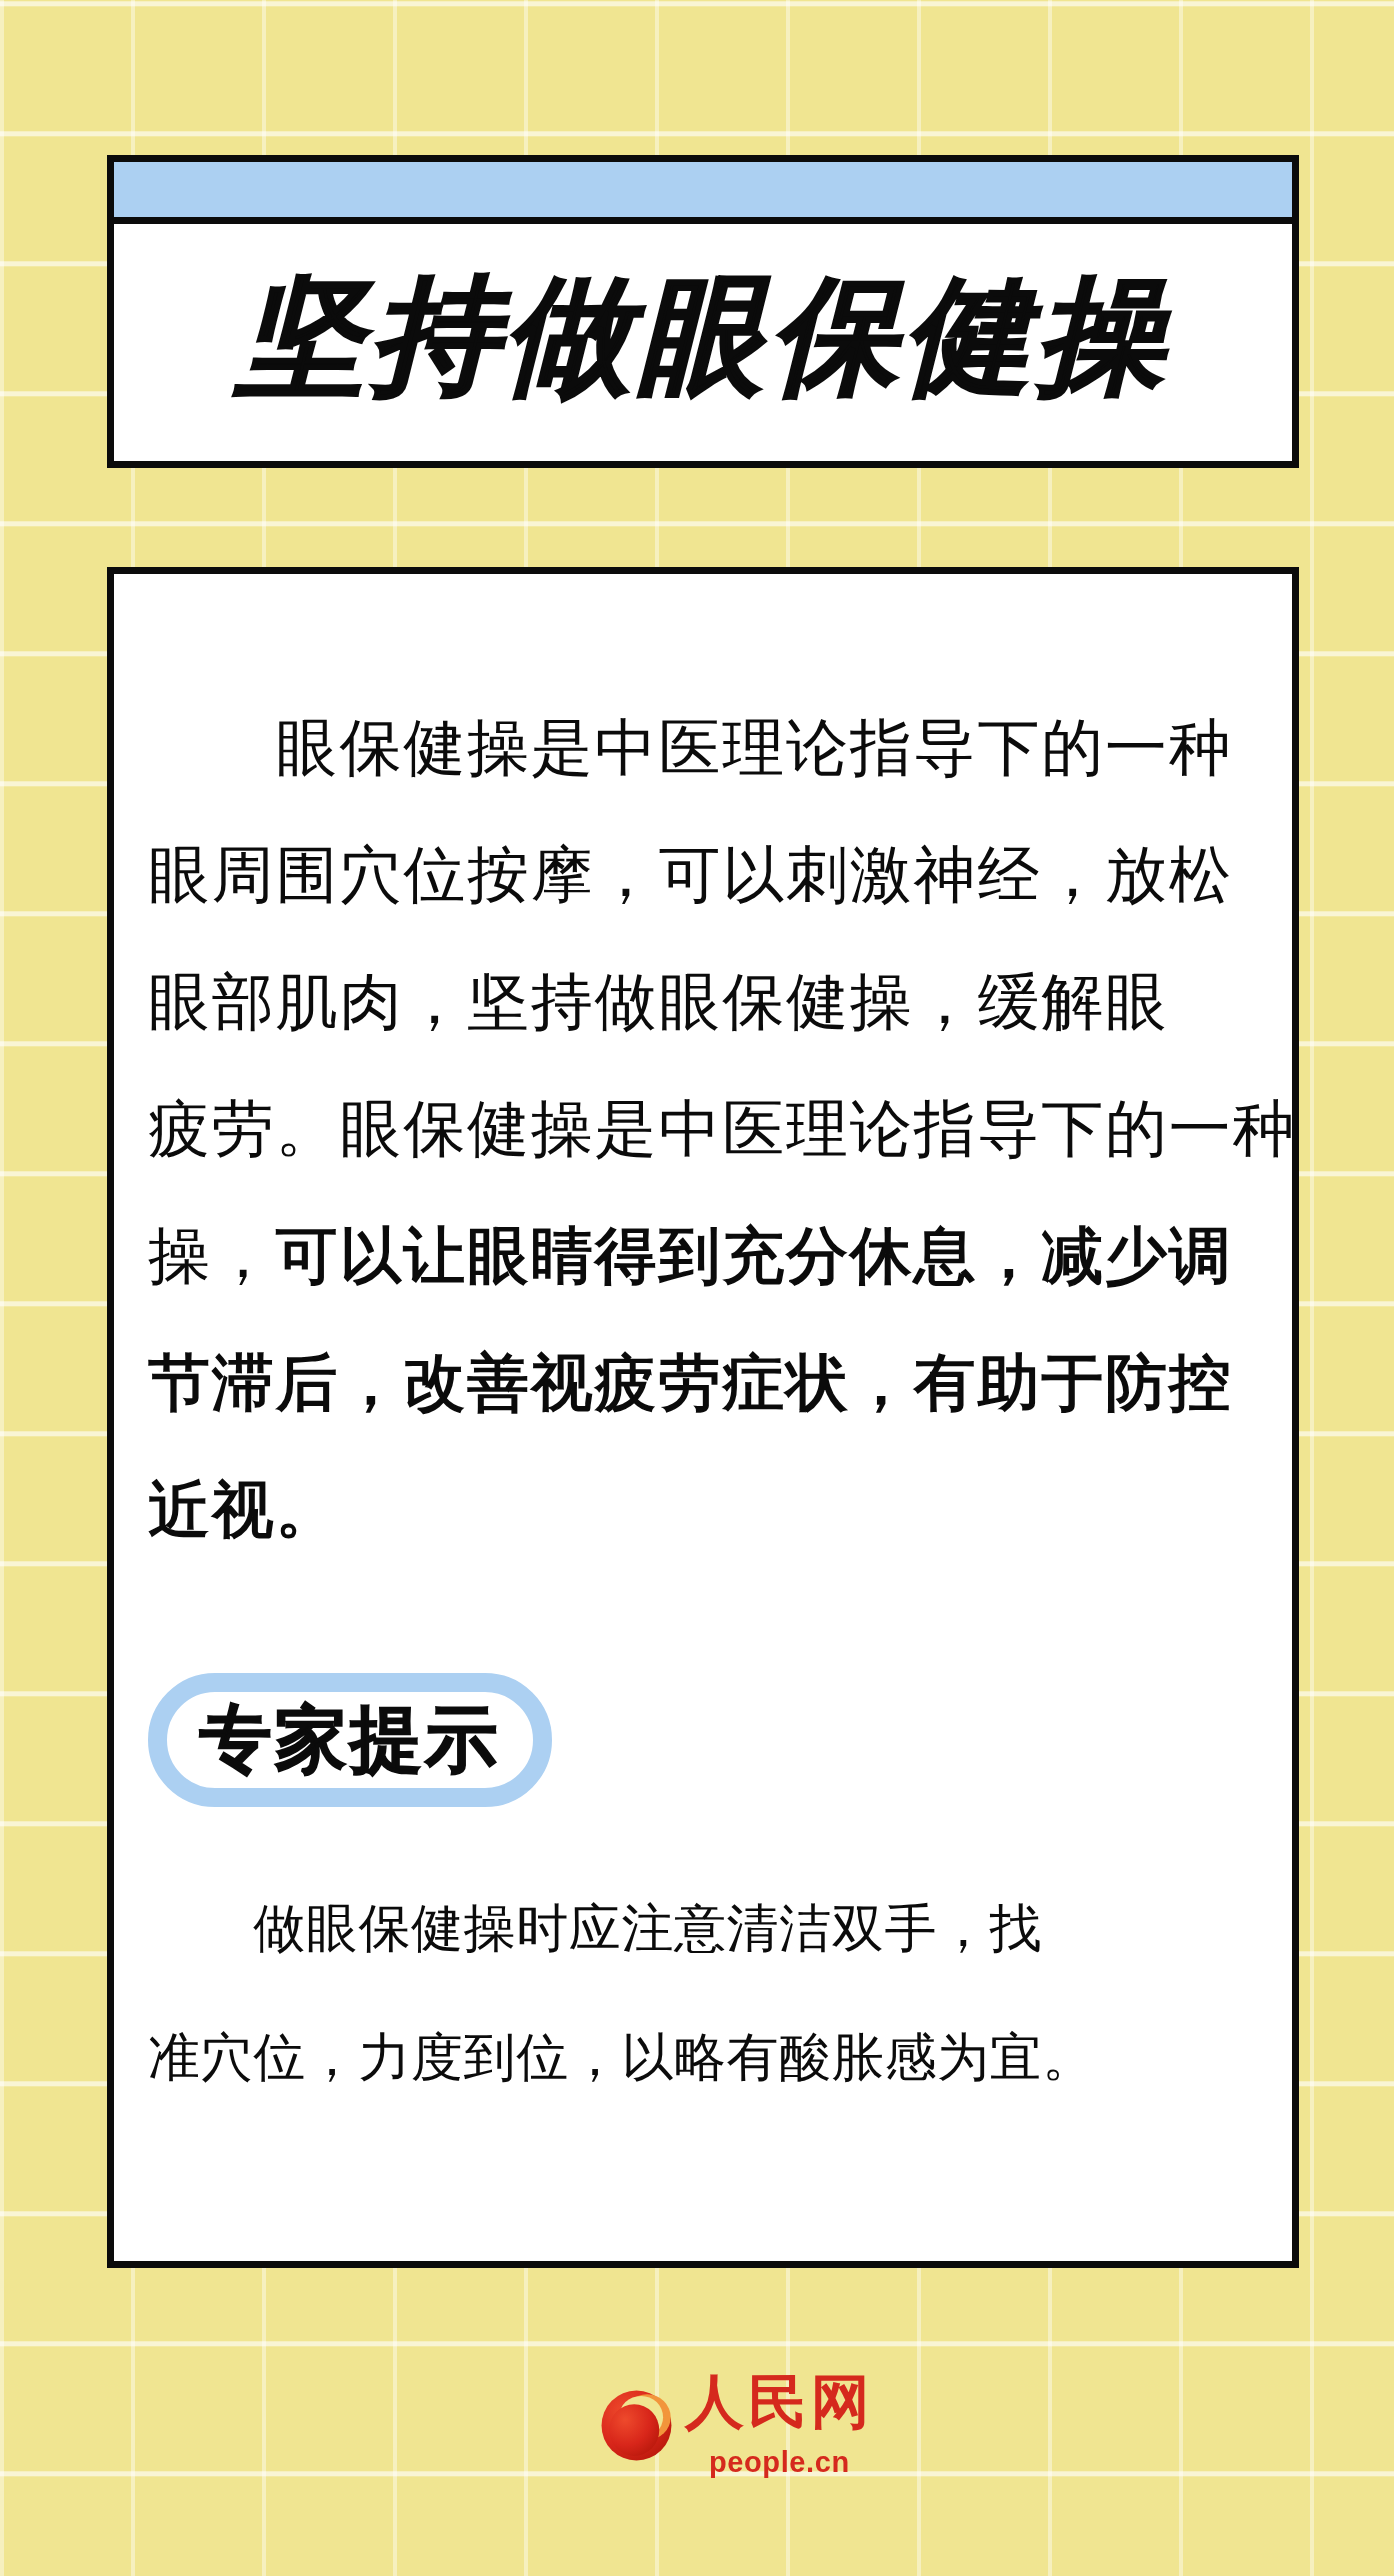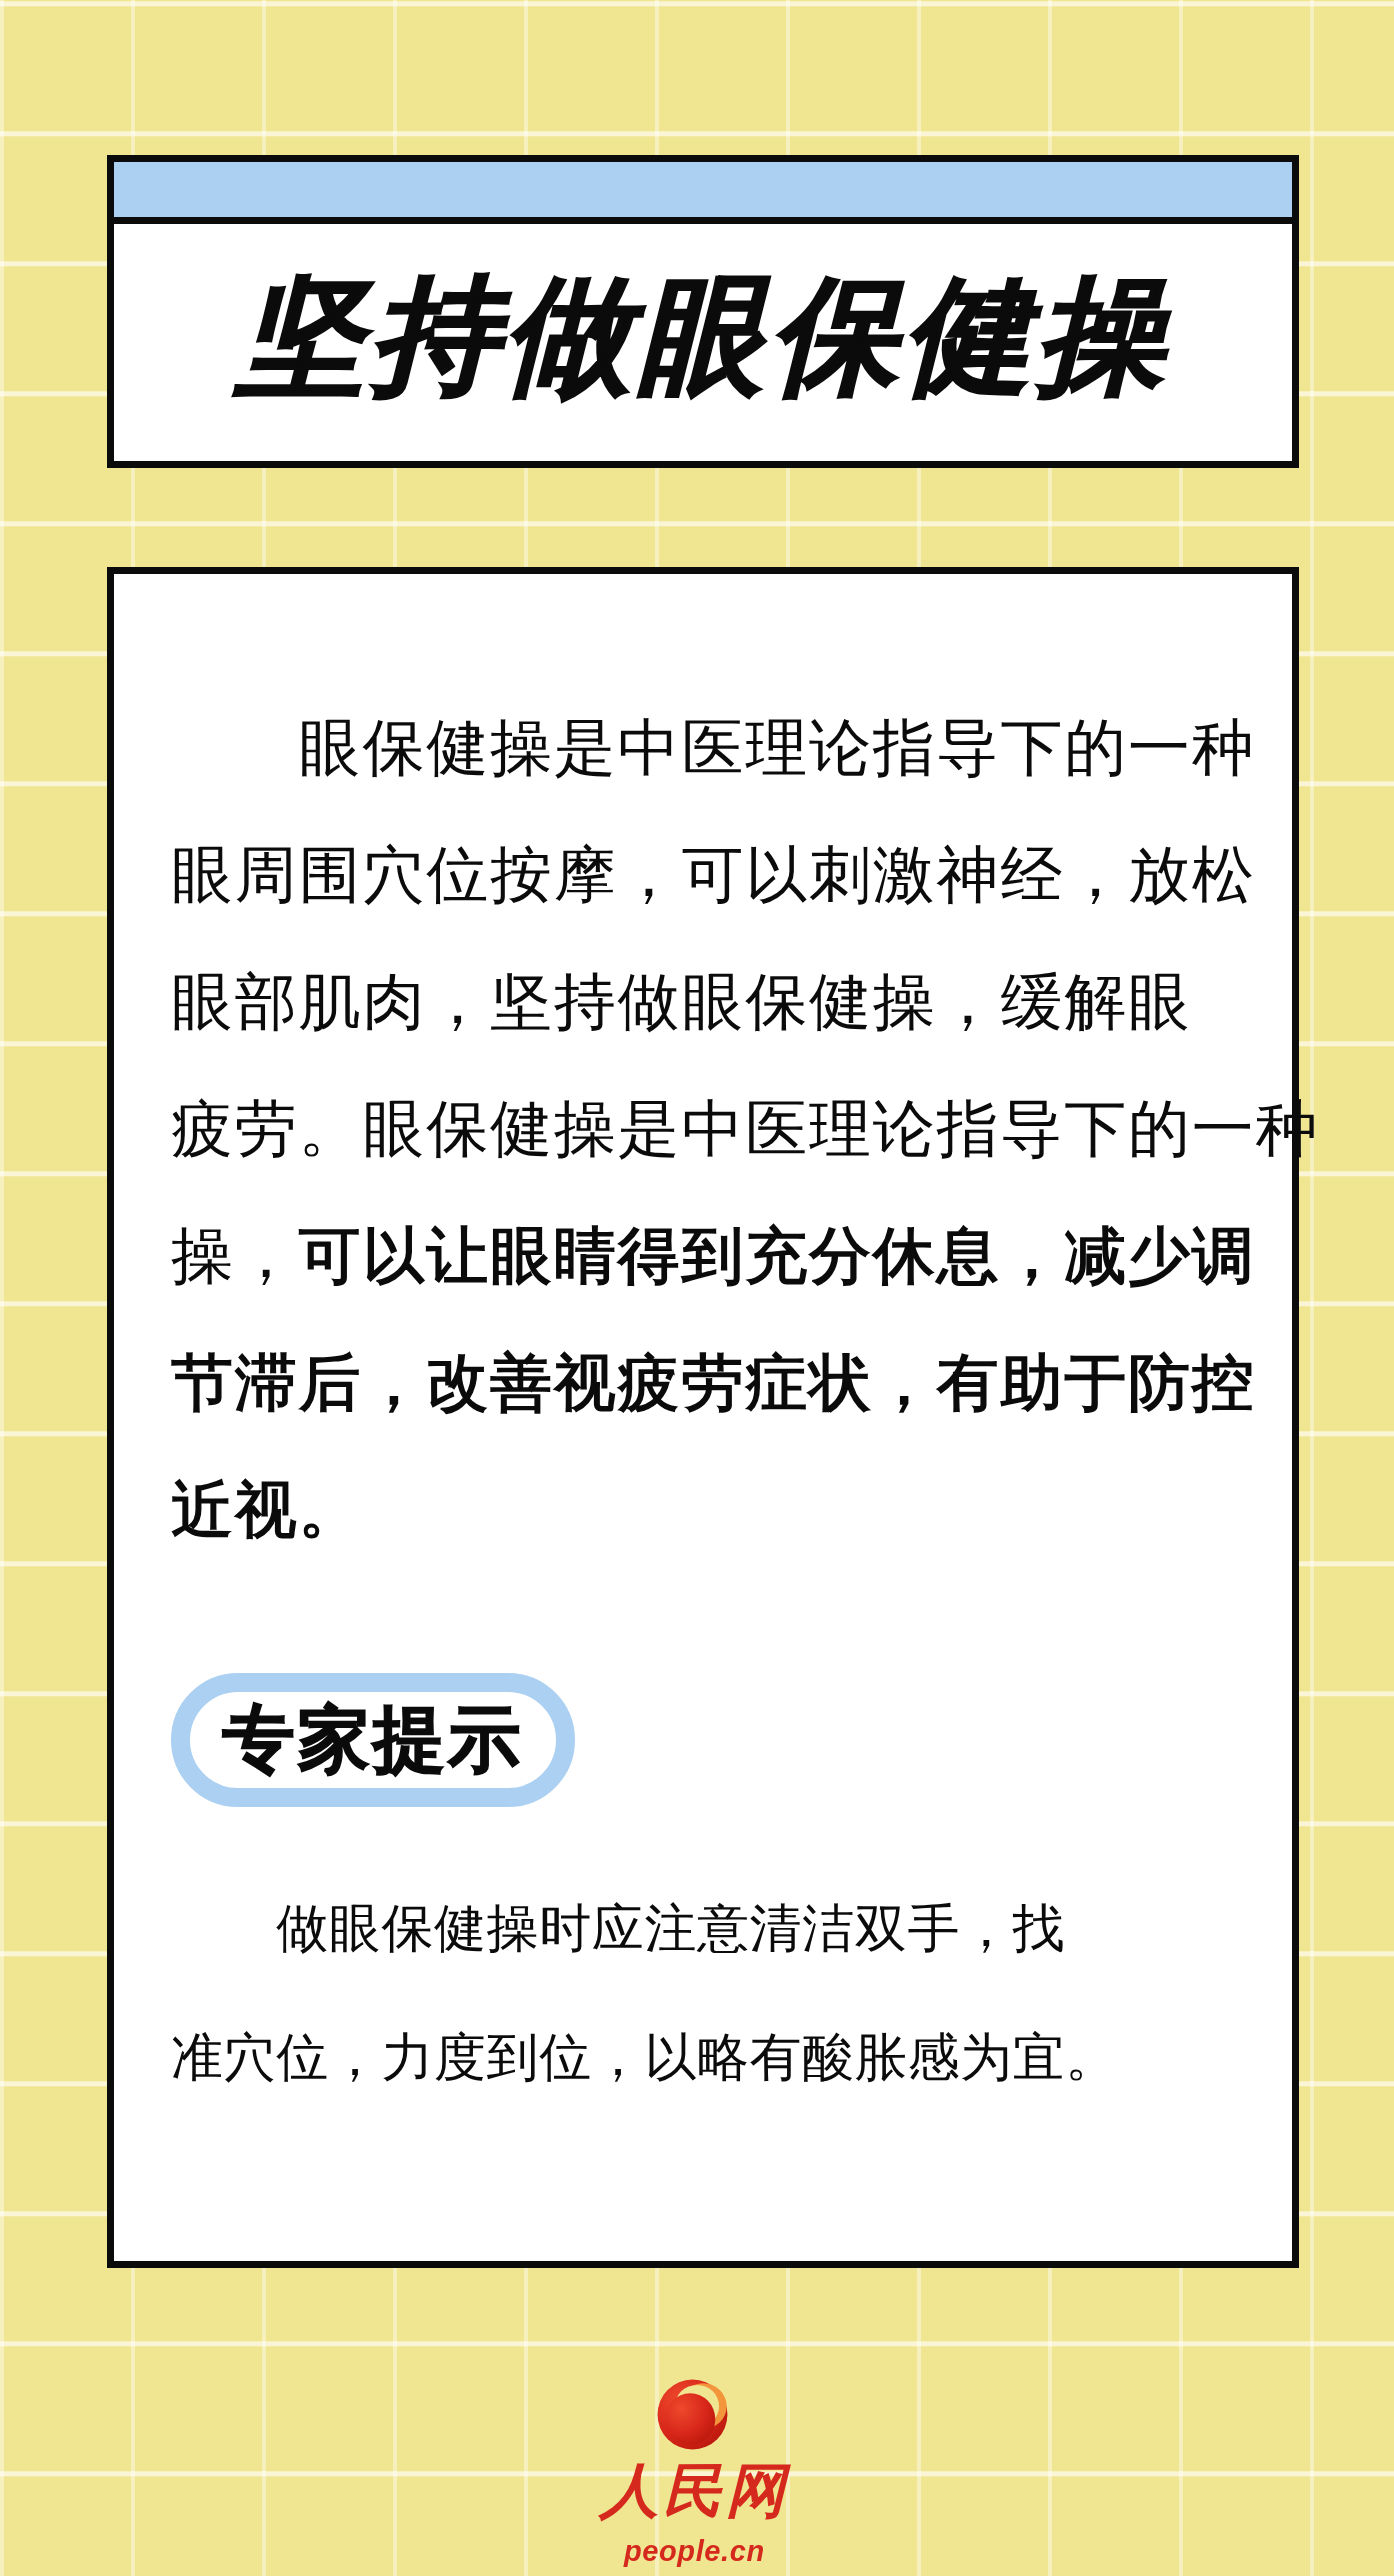--- a/index.html
+++ b/index.html
@@ -19,37 +19,37 @@
   }
   .title-panel{top:155px;height:313px;font-style:italic;}
   .title-strip{height:55px;background:#ACD0F2;border-bottom:7.7px solid #0B0B0B;}
   .poster-title{
     margin:0;text-align:center;
     font-family:"Liberation Serif","DejaVu Serif",serif;
     font-weight:900;font-size:128px;line-height:227px;letter-spacing:5.2px;
     -webkit-text-stroke:1.9px #0B0B0B;
     white-space:nowrap;
   }
-  .content-panel{top:567px;height:1701px;padding:110px 26px 0 57px;}
+  .content-panel{top:567px;height:1701px;padding:110px 26px 0 34px;}
   .para1{font-size:62px;line-height:127px;letter-spacing:1.8px;}
   .para2{font-size:52px;line-height:129px;letter-spacing:0.6px;margin-top:57px;}
   .tline{white-space:nowrap;}
   .bold-run{font-weight:400;-webkit-text-stroke:1.7px #0B0B0B;}
   .badge{
     margin-top:100px;width:404px;height:134px;box-sizing:border-box;
     border:19.4px solid #ACD0F2;border-radius:71px;background:#FFFFFF;
     text-align:center;
   }
   .badge-label{
     font-size:72px;line-height:94px;font-weight:700;letter-spacing:3.2px;
     -webkit-text-stroke:1.5px #0B0B0B;white-space:nowrap;
   }
   .footer-logo{
     position:absolute;left:600px;top:2371px;height:103px;
-    display:flex;flex-direction:column;align-items:center;gap:9px;font-style:italic;
+    display:flex;flex-direction:row;align-items:center;gap:9px;
   }
   .logo-mark{width:76px;height:76px;flex:0 0 auto;margin-top:3.9px;}
   .brand-col{display:flex;flex-direction:column;align-items:center;}
   .brand-name-cn{
     font-family:"Liberation Serif","DejaVu Serif",serif;
     font-weight:900;font-size:59px;line-height:62px;letter-spacing:3.9px;
     color:#D5291D;white-space:nowrap;
   }
   .brand-domain{
     font-weight:700;font-size:29px;line-height:23px;letter-spacing:0.6px;

